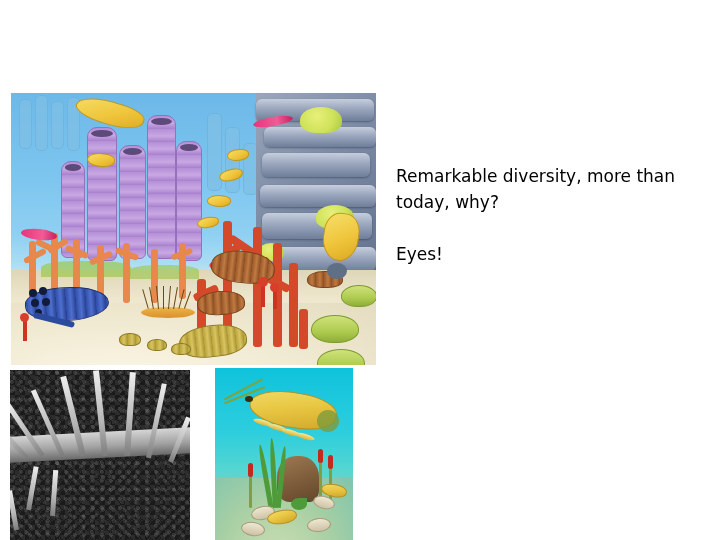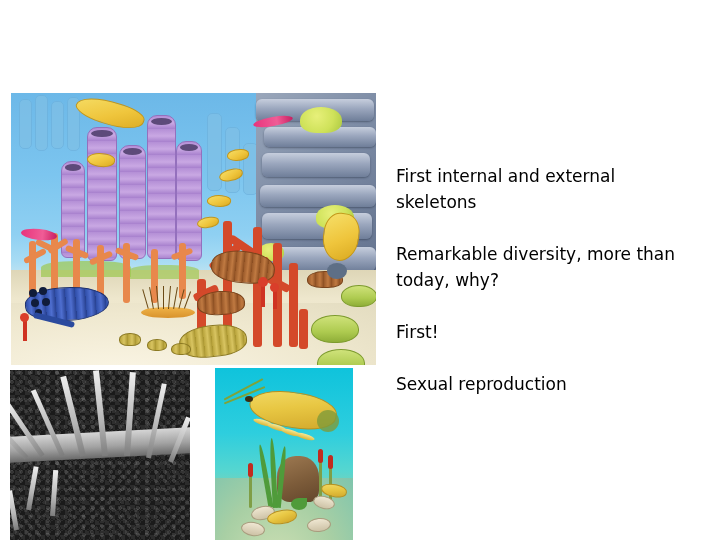--- a/index.html
+++ b/index.html
@@ -285,19 +285,17 @@
     <div class="shell" style="left:36px;top:138px;width:22px;height:12px;transform:rotate(-12deg)"></div>
     <div class="shell" style="left:26px;top:154px;width:22px;height:12px;transform:rotate(8deg)"></div>
     <div class="shell" style="left:92px;top:150px;width:22px;height:12px;transform:rotate(-6deg)"></div>
     <div class="shell" style="left:98px;top:128px;width:20px;height:11px;transform:rotate(14deg)"></div>
     <div class="anom-body" style="left:52px;top:142px;width:28px;height:12px;transform:rotate(-8deg)"></div>
     <div class="anom-body" style="left:106px;top:116px;width:24px;height:11px;transform:rotate(12deg)"></div>
     <div style="position:absolute;left:76px;top:130px;width:16px;height:12px;border-radius:50% 0 50% 50%;background:#4f9b3a"></div>
   </div>
 
   <div id="body-text">
-    <p class="bullet">First internal and external skeletons</p>
     <p class="bullet">Remarkable diversity, more than today, why?</p>
-    <p class="bullet">First!</p>
-    <p class="bullet">Sexual reproduction</p>
+    <p class="bullet">Eyes!</p>
   </div>
 
 </div>
 
 </body></html>

